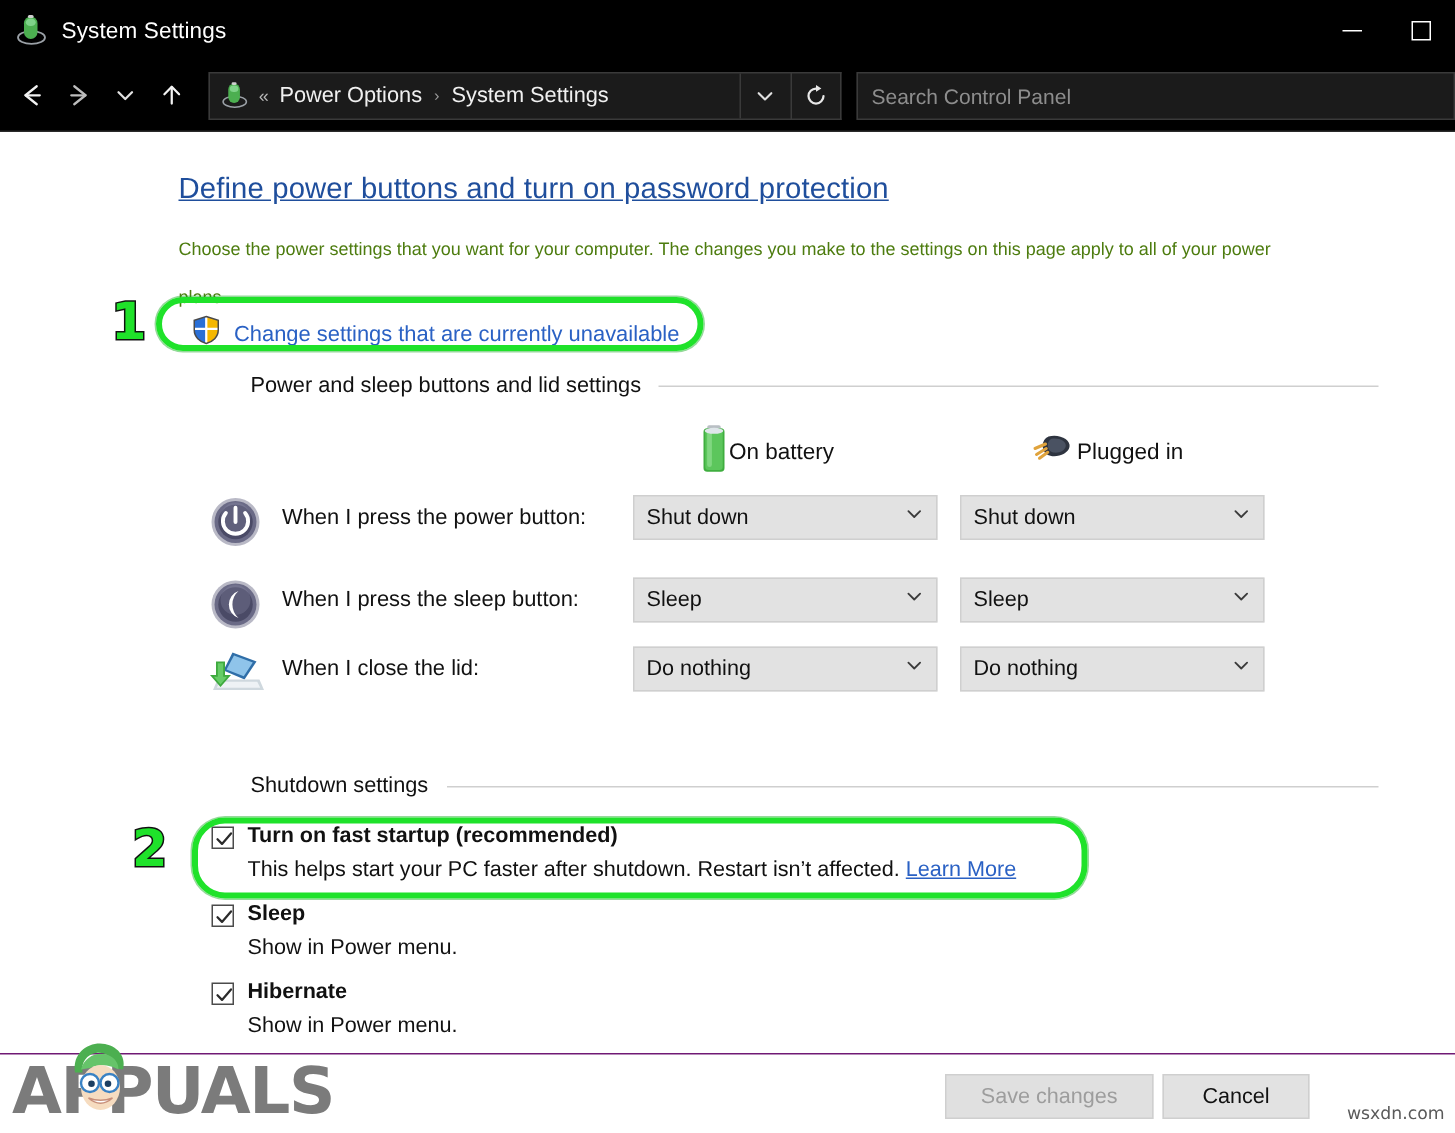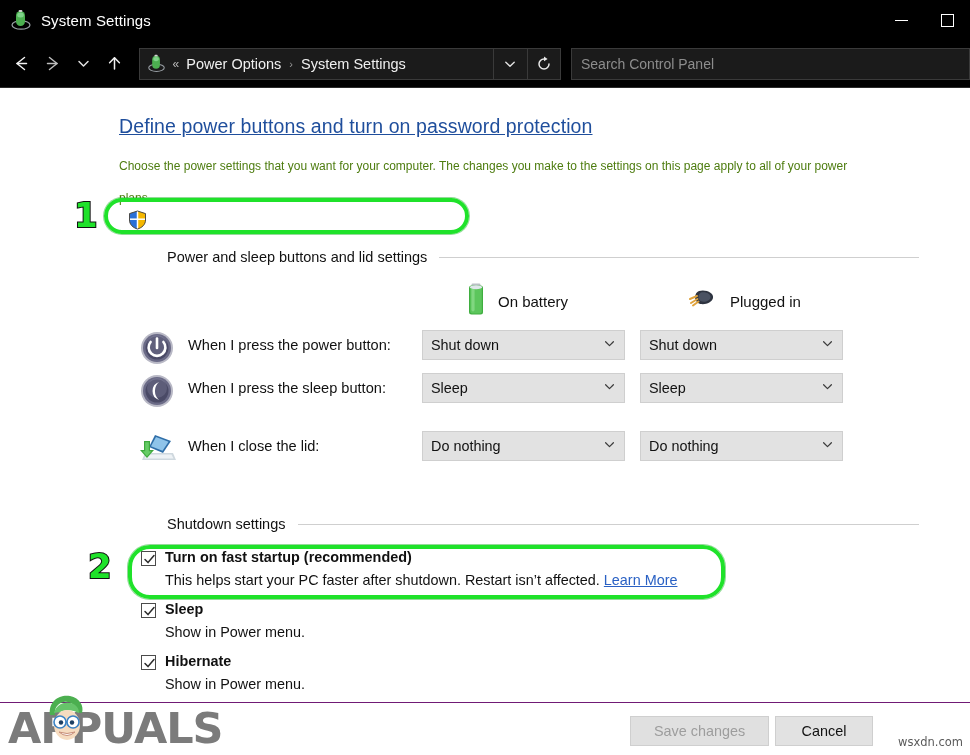--- a/index.html
+++ b/index.html
@@ -91,21 +91,21 @@
 
   
   .group {
     position: absolute; display: flex; align-items: center; width: 752px; left: 119px; margin-left: 48px;
   }
   .group .glabel { font-size: 14.5px; color: #111; white-space: nowrap; }
   .group .grule { flex: 1; height: 1px; background: #cfcfcf; margin-left: 12px; }
 
   
   .colhdr { position: absolute; display: flex; align-items: center; }
-  .colhdr .chtext { font-size: 15px; color: #111; margin-left: 12px; white-space: nowrap; }
+  .colhdr .chtext { font-size: 15px; color: #111; white-space: nowrap; }
 
   
   .srow { position: absolute; left: 119px; width: 752px; height: 44px; }
   .srow .sicon { position: absolute; left: 18px; top: 2px; width: 40px; height: 40px; }
   .srow .slabel {
     position: absolute; left: 69px; top: 11px; font-size: 14.6px; color: #111;
     white-space: nowrap;
   }
   .combo {
     position: absolute; top: 4px; height: 30px; background: #e2e2e2;
@@ -265,20 +265,21 @@
       <span>
         <svg width="19" height="20" viewBox="0 0 19 20">
           <path d="M9.5 1 L17.5 3.6 V10 C17.5 14.6 13.9 17.8 9.5 19 C5.1 17.8 1.5 14.6 1.5 10 V3.6 Z" fill="#f5b700"></path>
           <path d="M9.5 1 L1.5 3.6 V10 C1.5 14.6 5.1 17.8 9.5 19 Z" fill="#2a6fd6"></path>
           <path d="M9.5 1 L17.5 3.6 V10 C17.5 14.6 13.9 17.8 9.5 19" fill="#f5b700"></path>
           <path d="M1.5 9.2 H17.5" stroke="#ffffff" stroke-width="1.5"></path>
           <path d="M9.5 1 V19" stroke="#ffffff" stroke-width="1.5"></path>
           <path d="M9.5 1 L17.5 3.6 V10 C17.5 14.6 13.9 17.8 9.5 19 C5.1 17.8 1.5 14.6 1.5 10 V3.6 Z" fill="none" stroke="#4a4a4a" stroke-width="1"></path>
         </svg>
       </span>
+      <span class="shield-link">Change settings that are currently unavailable</span>
     </div>
 
     <div class="group" style="top:160px;">
       <span class="glabel">Power and sleep buttons and lid settings</span>
       <span class="grule"></span>
     </div>
 
     <div class="colhdr" style="left:466px; top:193px;">
       <span>
         <svg width="20" height="34" viewBox="0 0 20 34">
@@ -328,21 +329,21 @@
       <div class="combo c2">
         <span class="cval">Shut down</span>
         <span class="carrow">
           <svg width="13" height="13" viewBox="0 0 15 15">
               <path d="M3 5.5 L7.5 10 L12 5.5" fill="none" stroke="#3b3b3b" stroke-width="1.4" stroke-linecap="round" stroke-linejoin="round"></path>
             </svg>
         </span>
       </div>
     </div>
 
-    <div class="srow" style="top:280px;">
+    <div class="srow" style="top:292px;">
       <span class="sicon">
         <svg width="40" height="40" viewBox="0 0 40 40">
           <circle cx="20" cy="20" r="16" fill="#b9b9c6"></circle>
           <circle cx="20" cy="20" r="14" fill="#6a6a86"></circle>
           <circle cx="20" cy="20" r="11.5" fill="#4a4a66"></circle>
           <circle cx="20" cy="17" r="10" fill="#8a8aa6" opacity=".3"></circle>
           <path d="M22 11 A9.5 9.5 0 0 0 22 29 A12 12 0 0 1 22 11 Z" fill="#ffffff"></path>
         </svg>
       </span>
       <span class="slabel">When I press the sleep button:</span>

